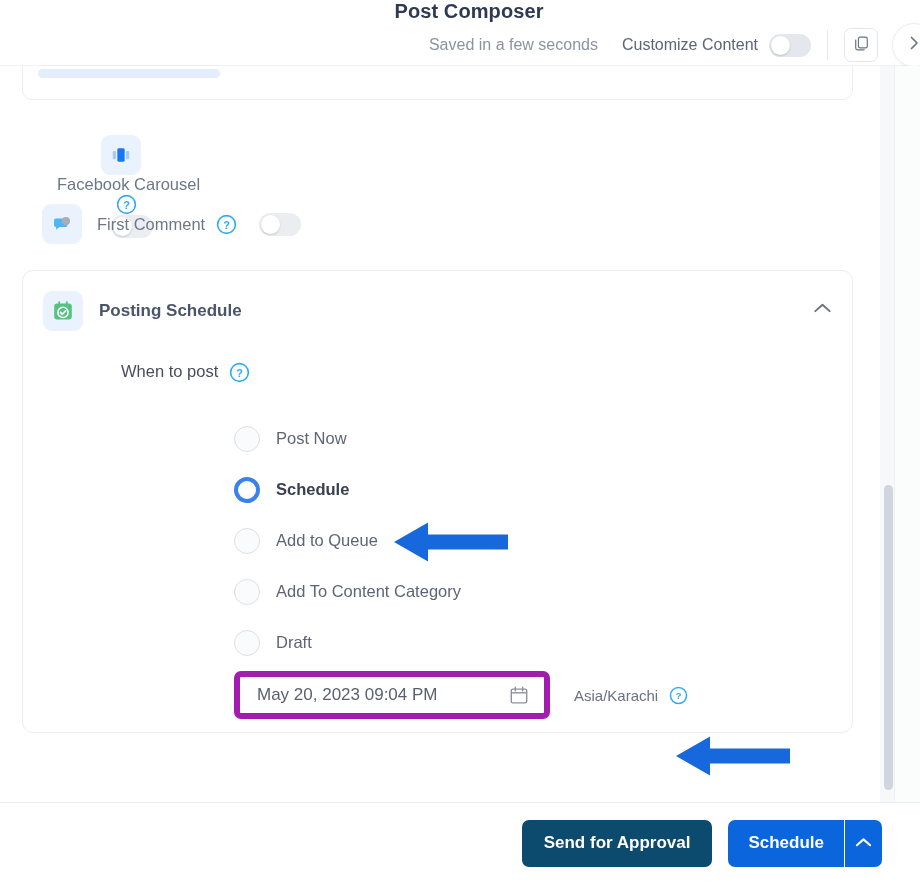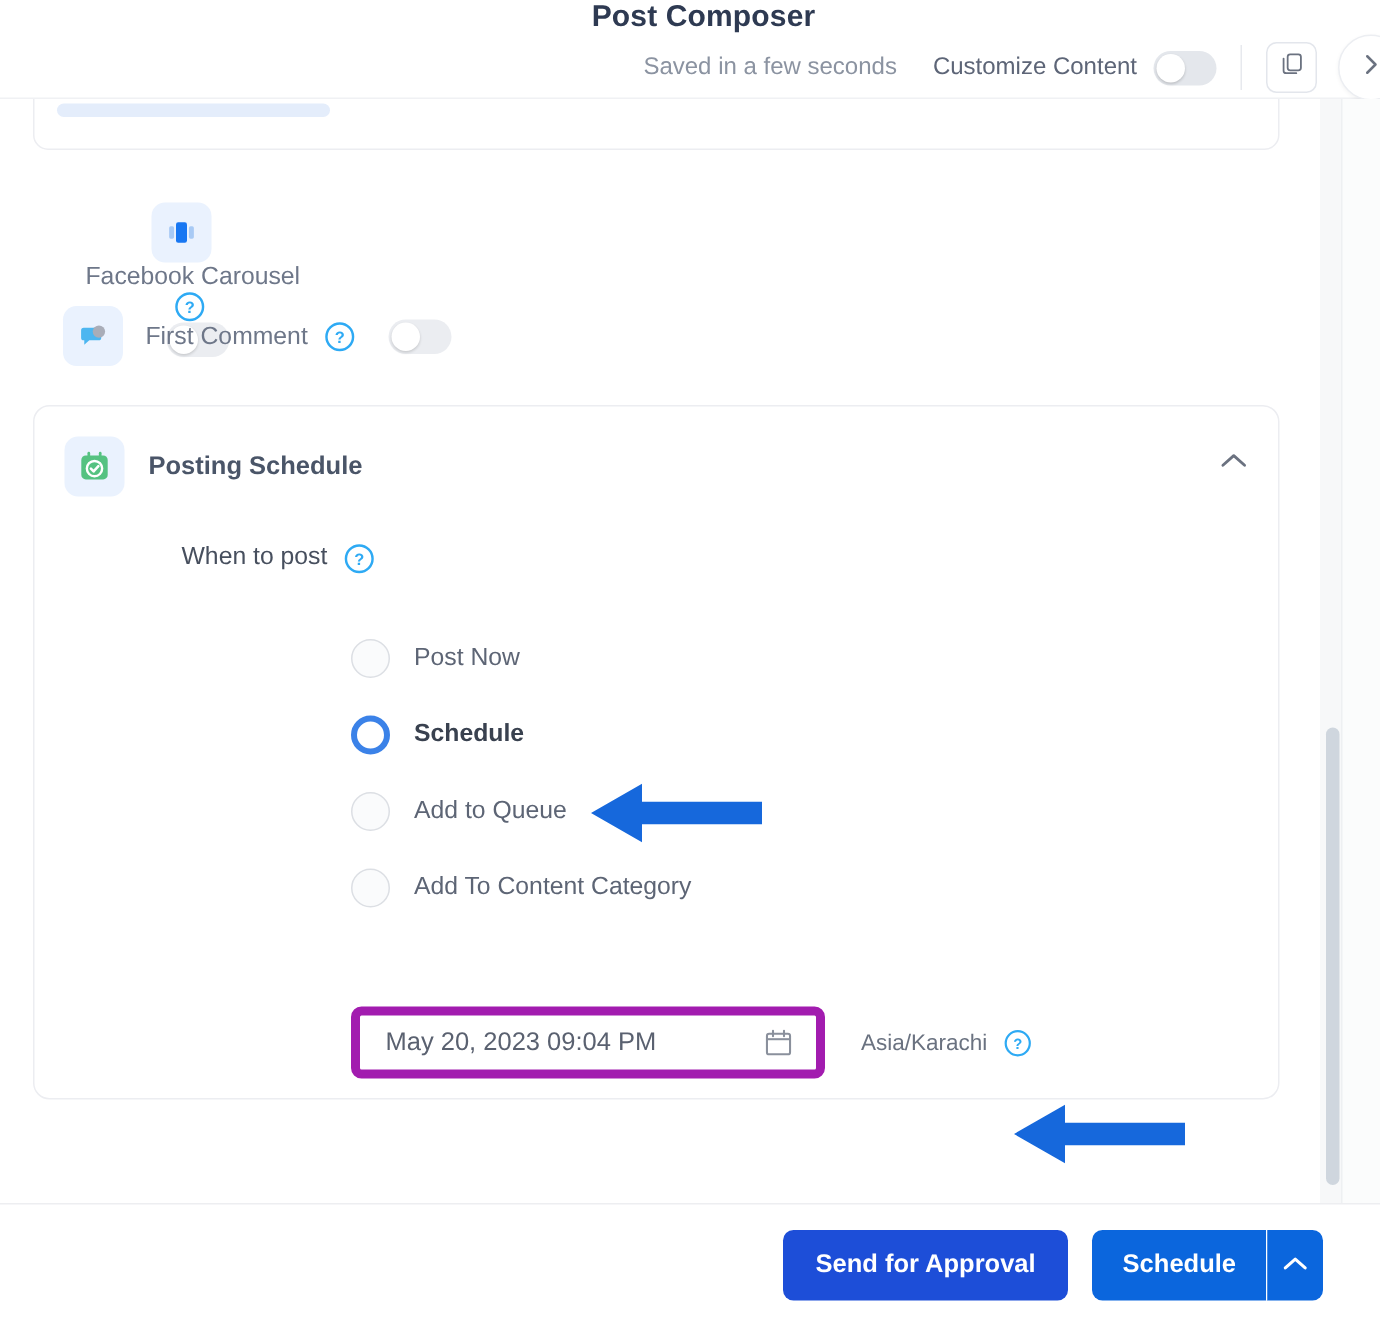--- a/index.html
+++ b/index.html
@@ -311,21 +311,21 @@
     width: 920px; height: 81px;
     background: #ffffff;
     border-top: 1px solid #edeef1;
     display: flex;
     align-items: center;
     justify-content: flex-end;
     padding-right: 38px;
   }
   .btn-primary {
     height: 47px;
-    background: #1d4ed8;
+    background: #0c4a6e;
     color: #ffffff;
     font-size: 17px;
     font-weight: 700;
     border: none;
     border-radius: 7px;
     padding: 0 22px;
     cursor: pointer;
     font-family: "Liberation Sans", sans-serif;
     display: flex;
     align-items: center;
@@ -491,20 +491,24 @@
           <div class="radio-label">Schedule</div>
         </div>
         <div class="radio-row">
           <div class="radio"></div>
           <div class="radio-label">Add to Queue</div>
         </div>
         <div class="radio-row">
           <div class="radio"></div>
           <div class="radio-label">Add To Content Category</div>
         </div>
+        <div class="radio-row">
+          <div class="radio"></div>
+          <div class="radio-label">Draft</div>
+        </div>
       </div>
 
       <div class="date-row">
         <div class="date-input">
           <div class="date-value">May 20, 2023 09:04 PM</div>
           <span class="cal-icon">
             <svg width="22" height="22" viewBox="0 0 24 24" fill="none">
               <rect x="3.6" y="5.6" width="16.8" height="15" rx="1.6" stroke="#8a909c" stroke-width="1.5"></rect>
               <path d="M3.6 9.6h16.8" stroke="#8a909c" stroke-width="1.5"></path>
               <path d="M8 3.4v4M16 3.4v4" stroke="#8a909c" stroke-width="1.5" stroke-linecap="round"></path>

